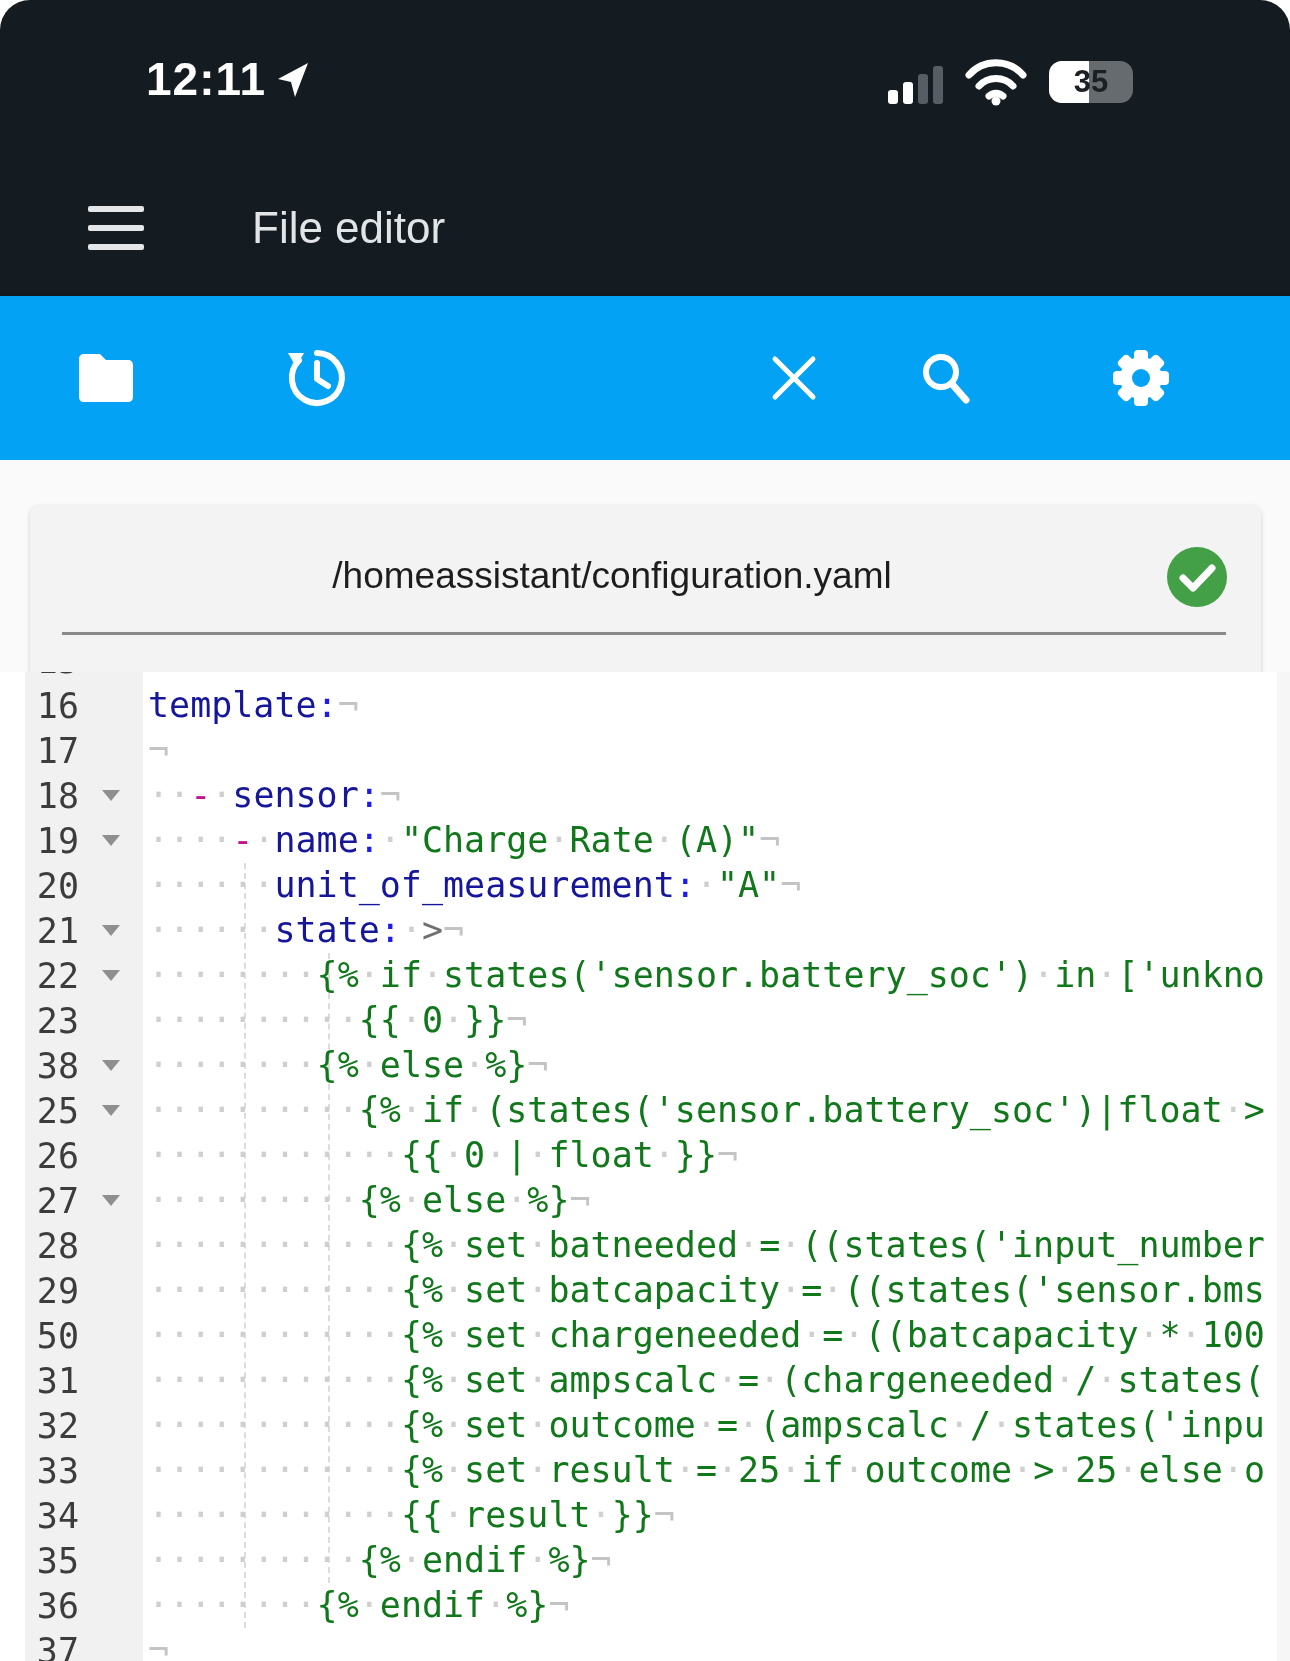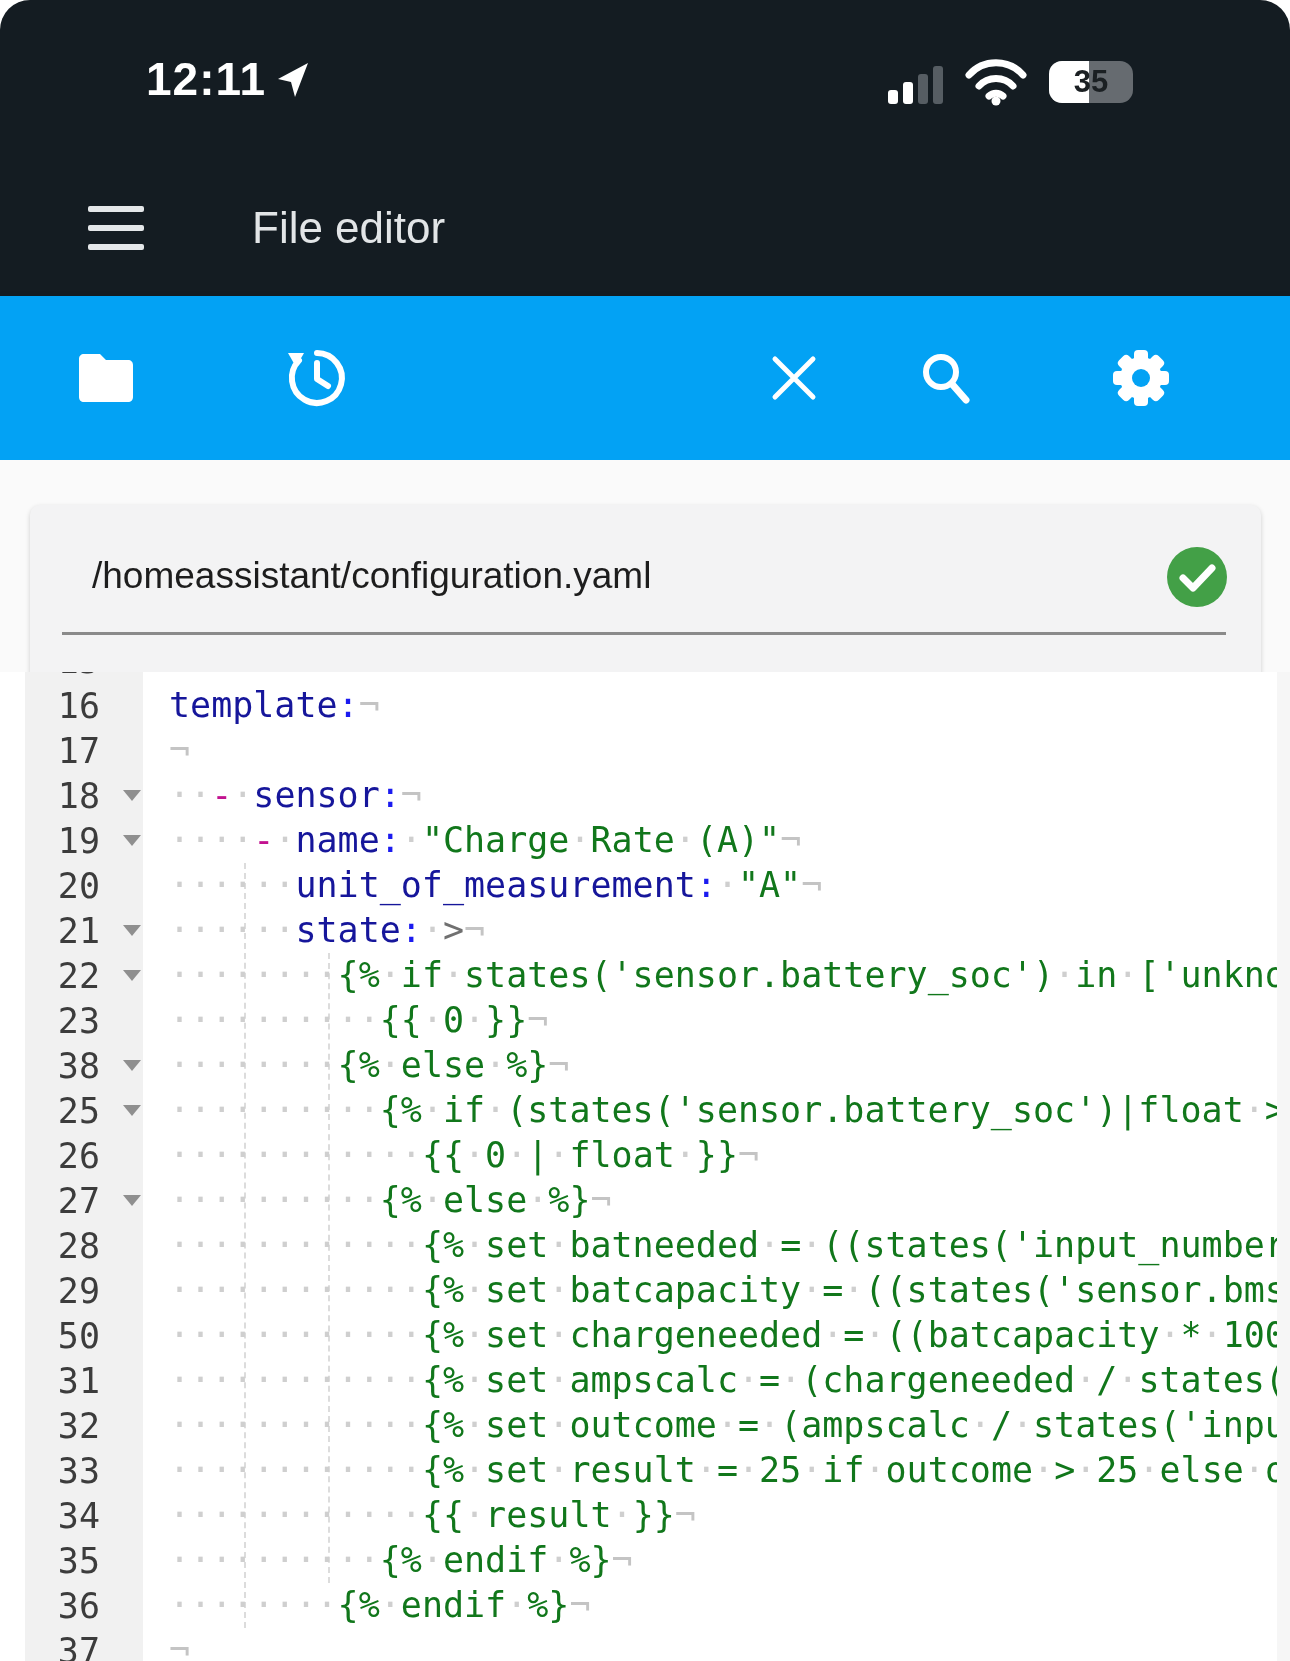--- a/index.html
+++ b/index.html
@@ -37,33 +37,33 @@
            box-shadow:0 4px 8px rgba(0,0,0,0.25);}
   .tb-btn{position:absolute;top:46px;width:72px;height:72px;display:flex;
           align-items:center;justify-content:center;}
   .tb-folder{left:70px;} .tb-history{left:281px;} .tb-close{left:758px;}
   .tb-search{left:909px;} .tb-gear{left:1105px;}
 
   
   .page-bg{position:absolute;left:0;top:460px;width:1290px;height:1201px;background:#fafafa;}
 
   .file-card{position:absolute;left:30px;top:505px;width:1231px;height:171px;background:#f3f3f4;
-             border-radius:10px 10px 0 0;box-shadow:0 2px 5px rgba(0,0,0,0.18);}
+             border-radius:10px 10px 0 0;box-shadow:0 2px 5px rgba(0,0,0,0.18);text-align:center;}
   .file-path{position:absolute;left:62px;top:50px;width:1040px;font-size:37px;color:#1d1d1d;
              background:transparent;border:none;outline:none;font-family:"Liberation Sans",sans-serif;}
   .file-check{position:absolute;left:1136px;top:41px;width:62px;height:62px;}
   .file-underline{position:absolute;left:32px;right:35px;bottom:41px;height:3px;background:#8a8a8a;}
 
   
   .editor{position:absolute;left:0;top:672px;width:1277px;height:989px;background:#ffffff;overflow:hidden;}
   .gutter-bg{position:absolute;left:25px;top:0;width:118px;height:100%;background:#f1f1f1;}
   .ed-content{position:absolute;left:0;top:-34px;right:0;}
   .ed-row{display:flex;height:45px;}
   .gut-cell{flex:none;width:148px;display:flex;align-items:center;
-            font-family:"DejaVu Sans Mono",monospace;font-size:35px;padding-left:21px;}
+            font-family:"DejaVu Sans Mono",monospace;font-size:35px;}
   .gut-num{flex:none;width:79px;text-align:right;color:#3c3c3c;}
   .gut-arrow{flex:none;width:64px;display:flex;align-items:center;justify-content:center;}
   .tri-down{width:0;height:0;border-left:9px solid transparent;border-right:9px solid transparent;
             border-top:11px solid #8f8f8f;}
   .code-cell{flex:1;position:relative;white-space:pre;overflow:hidden;
              font-family:"DejaVu Sans Mono",monospace;font-size:35px;line-height:45px;}
   .code-col{position:relative;}
   .guide{position:absolute;width:0;border-left:2px dashed #dcdcdc;z-index:0;}
   .g1{left:244px;top:225px;height:765px;}
   .g2{left:328px;top:315px;height:630px;}

